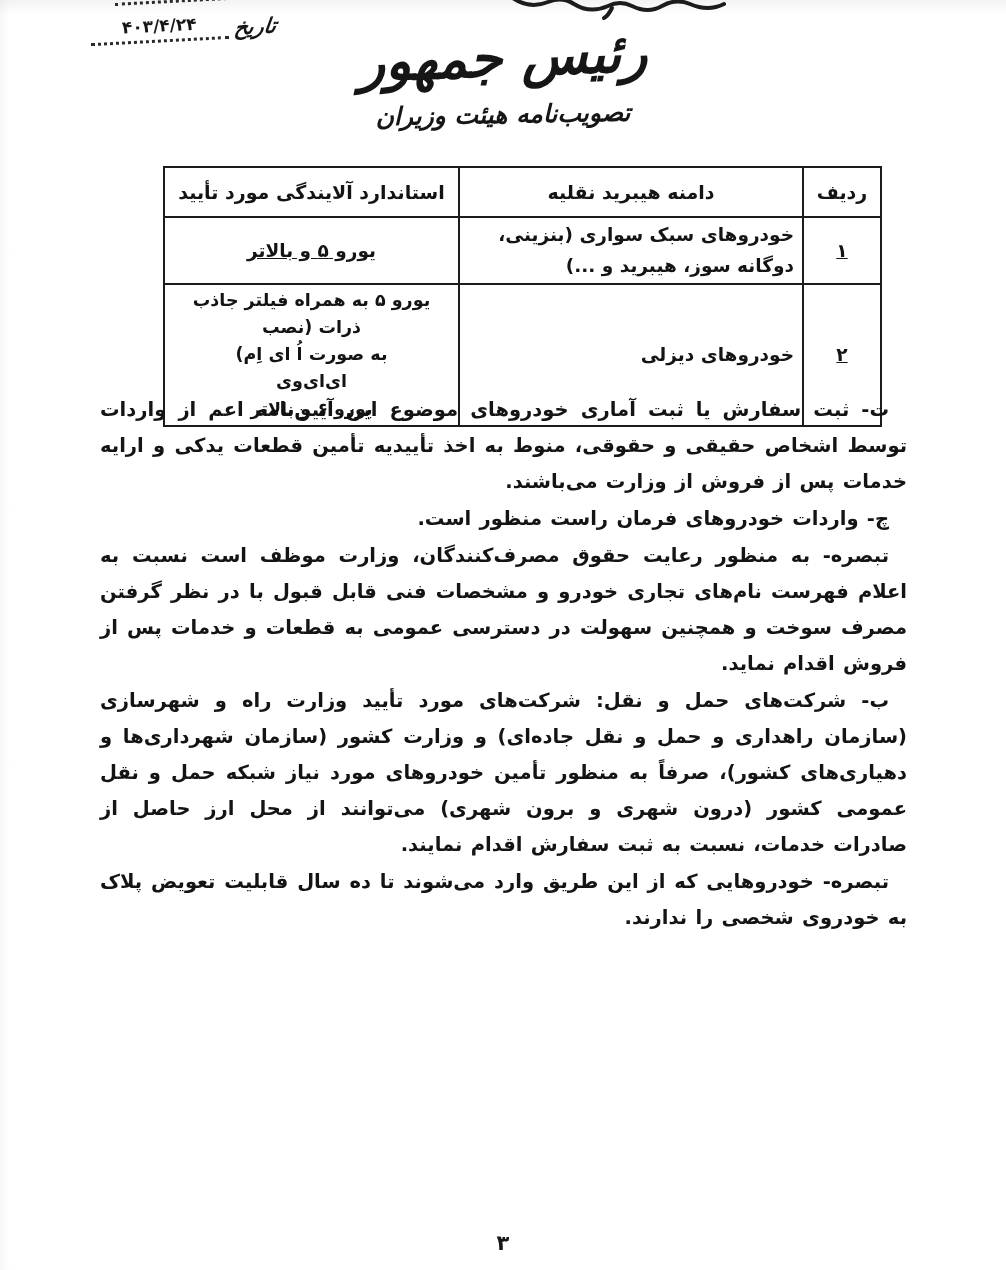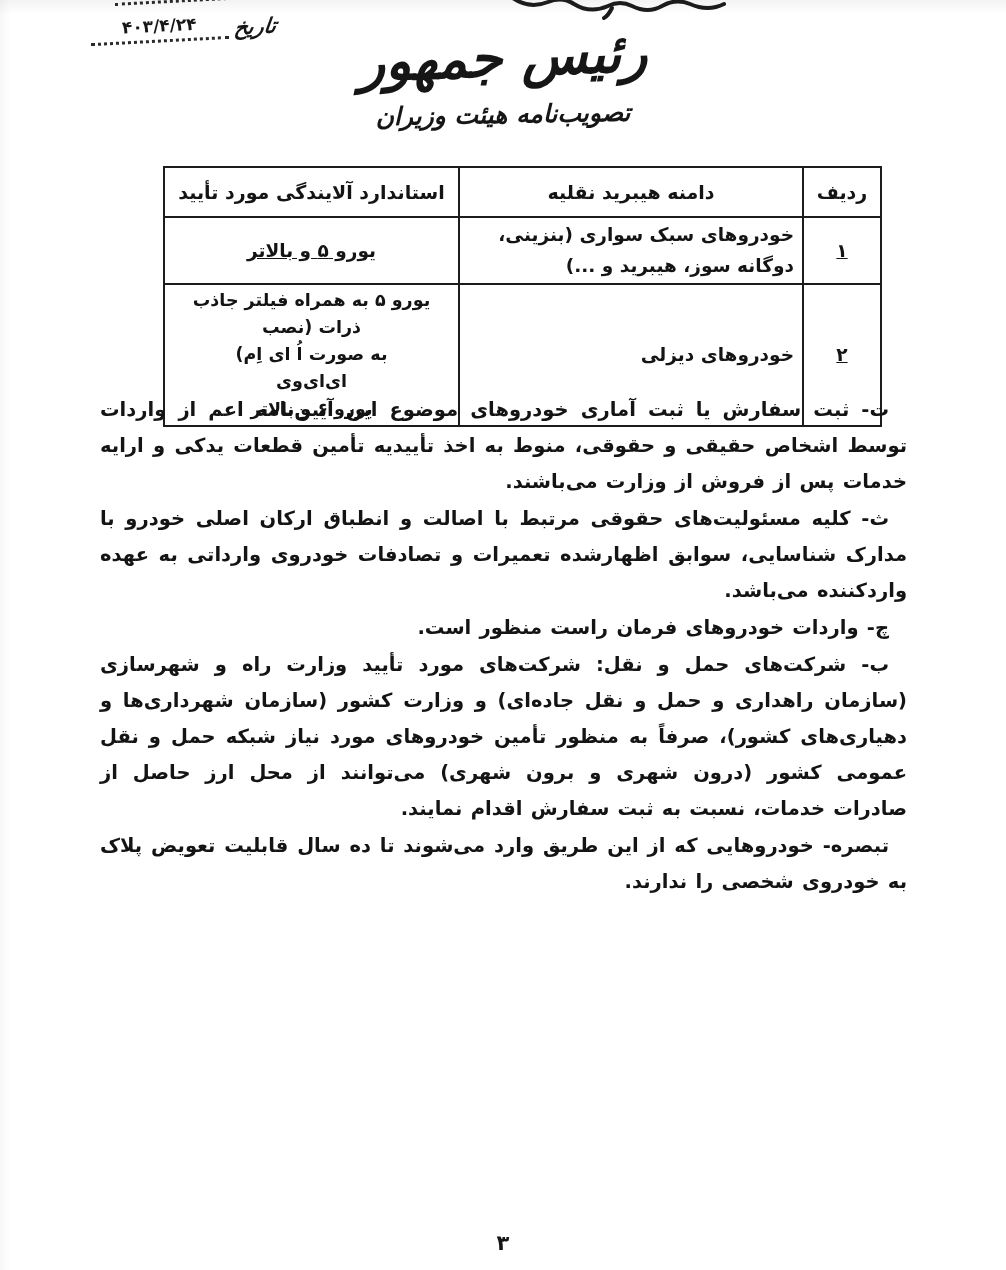--- a/index.html
+++ b/index.html
@@ -121,19 +121,19 @@
     <td class="standard-cell pre-line">یورو ۵ به همراه فیلتر جاذب ذرات (نصب
 به صورت اُ ای اِم)
 ای‌ای‌وی
 یورو ۶ و بالاتر</td>
   </tr>
 </tbody>
   </table>
 
 <div class="body-text">
   <p>ت- ثبت سفارش یا ثبت آماری خودروهای موضوع این آیین‌نامه اعم از واردات توسط اشخاص حقیقی و حقوقی، منوط به اخذ تأییدیه تأمین قطعات یدکی و ارایه خدمات پس از فروش از وزارت می‌باشند.</p>
-  <p>ث- کلیه مسئولیت‌های حقوقی مرتبط با اصالت و انطباق ارکان اصلی خودرو با مدارک شناسایی، سوابق اظهارشده تعمیرات و تصادفات خودروی وارداتی به عهده واردکننده می‌باشد.</p>
   <p>چ- واردات خودروهای فرمان راست منظور است.</p>
+  <p>تبصره- به منظور رعایت حقوق مصرف‌کنندگان، وزارت موظف است نسبت به اعلام فهرست نام‌های تجاری خودرو و مشخصات فنی قابل قبول با در نظر گرفتن مصرف سوخت و همچنین سهولت در دسترسی عمومی به قطعات و خدمات پس از فروش اقدام نماید.</p>
   <p>ب- شرکت‌های حمل و نقل: شرکت‌های مورد تأیید وزارت راه و شهرسازی (سازمان راهداری و حمل و نقل جاده‌ای) و وزارت کشور (سازمان شهرداری‌ها و دهیاری‌های کشور)، صرفاً به منظور تأمین خودروهای مورد نیاز شبکه حمل و نقل عمومی کشور (درون شهری و برون شهری) می‌توانند از محل ارز حاصل از صادرات خدمات، نسبت به ثبت سفارش اقدام نمایند.</p>
   <p>تبصره- خودروهایی که از این طریق وارد می‌شوند تا ده سال قابلیت تعویض پلاک به خودروی شخصی را ندارند.</p>
 </div>
 
 <div class="page-number">۳</div>
 
 </body></html>

